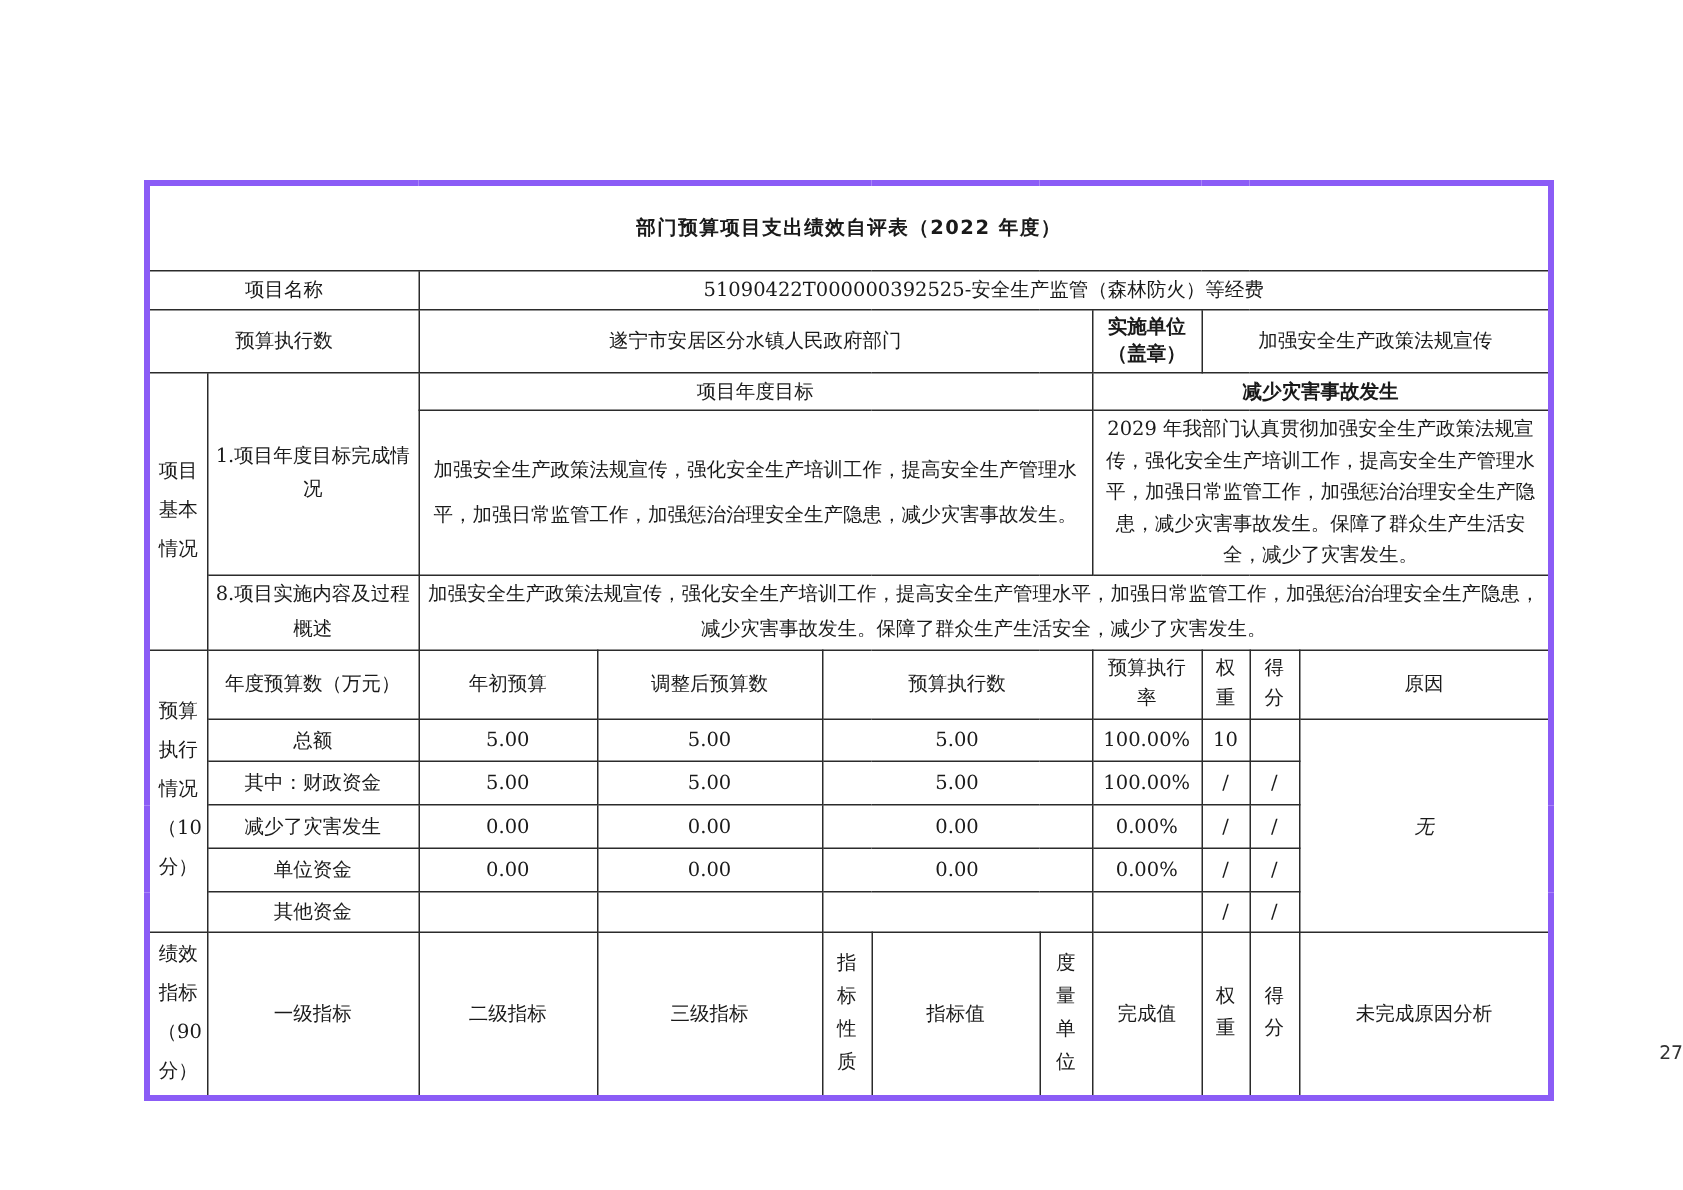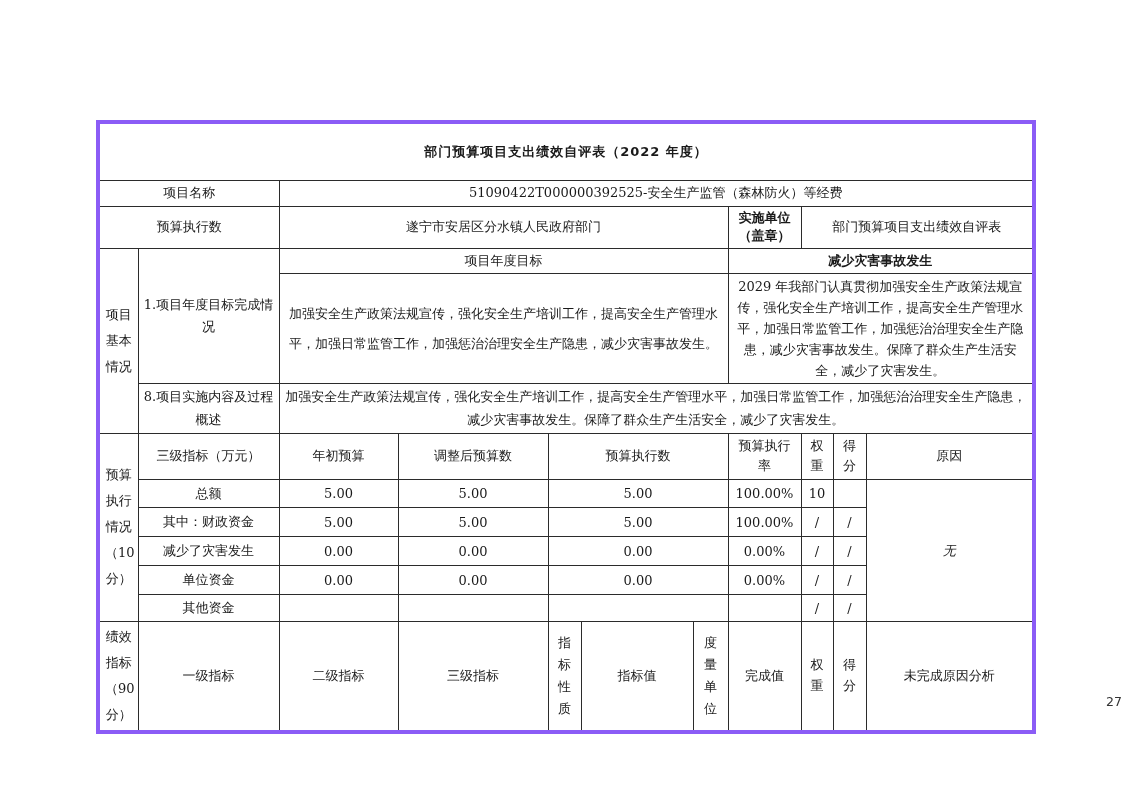--- a/index.html
+++ b/index.html
@@ -125,21 +125,21 @@
     <tr style="height:26px">
       <td colspan="2" class="left">项目名称</td>
       <td colspan="9" class="left">51090422T000000392525-安全生产监管（森林防火）等经费</td>
     </tr>
 
     <tr style="height:37px">
       <td colspan="2" class="left">预算执行数</td>
       <td colspan="5" class="left">遂宁市安居区分水镇人民政府部门</td>
       <td class="hei prelines left" style="padding-left:5px">实施单位
 （盖章）</td>
-      <td colspan="3">部门预算项目支出绩效自评表</td>
+      <td colspan="3">加强安全生产政策法规宣传</td>
     </tr>
 
     <tr style="height:25px">
       <td rowspan="3" class="vlabel">项目
 基本
 情况</td>
       <td rowspan="2" class="left" style="line-height:1.7">1.项目年度目标完成情况</td>
       <td colspan="5">项目年度目标</td>
       <td colspan="4" class="hei">减少灾害事故发生</td>
     </tr>
@@ -153,21 +153,21 @@
       <td class="left" style="line-height:1.7">8.项目实施内容及过程概述</td>
       <td colspan="9" class="content-mid">加强安全生产政策法规宣传，强化安全生产培训工作，提高安全生产管理水平，加强日常监管工作，加强惩治治理安全生产隐患，减少灾害事故发生。保障了群众生产生活安全，减少了灾害发生。</td>
     </tr>
 
     <tr style="height:42px">
       <td rowspan="6" class="vlabel">预算
 执行
 情况
 （10
 分）</td>
-      <td>三级指标（万元）</td>
+      <td>年度预算数（万元）</td>
       <td>年初预算</td>
       <td>调整后预算数</td>
       <td colspan="3">预算执行数</td>
       <td style="line-height:1.6">预算执行率</td>
       <td class="stack2">权
 重</td>
       <td class="stack2">得
 分</td>
       <td>原因</td>
     </tr>

